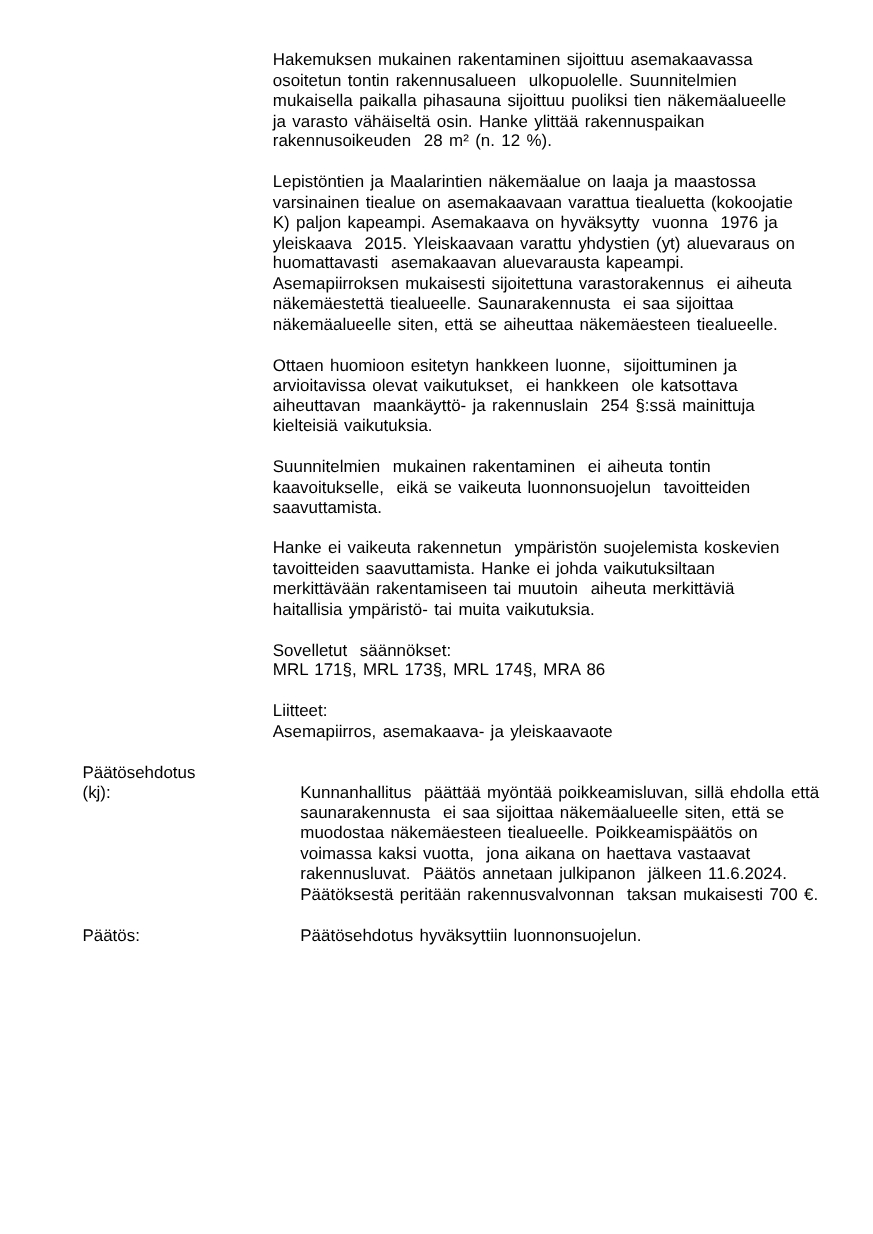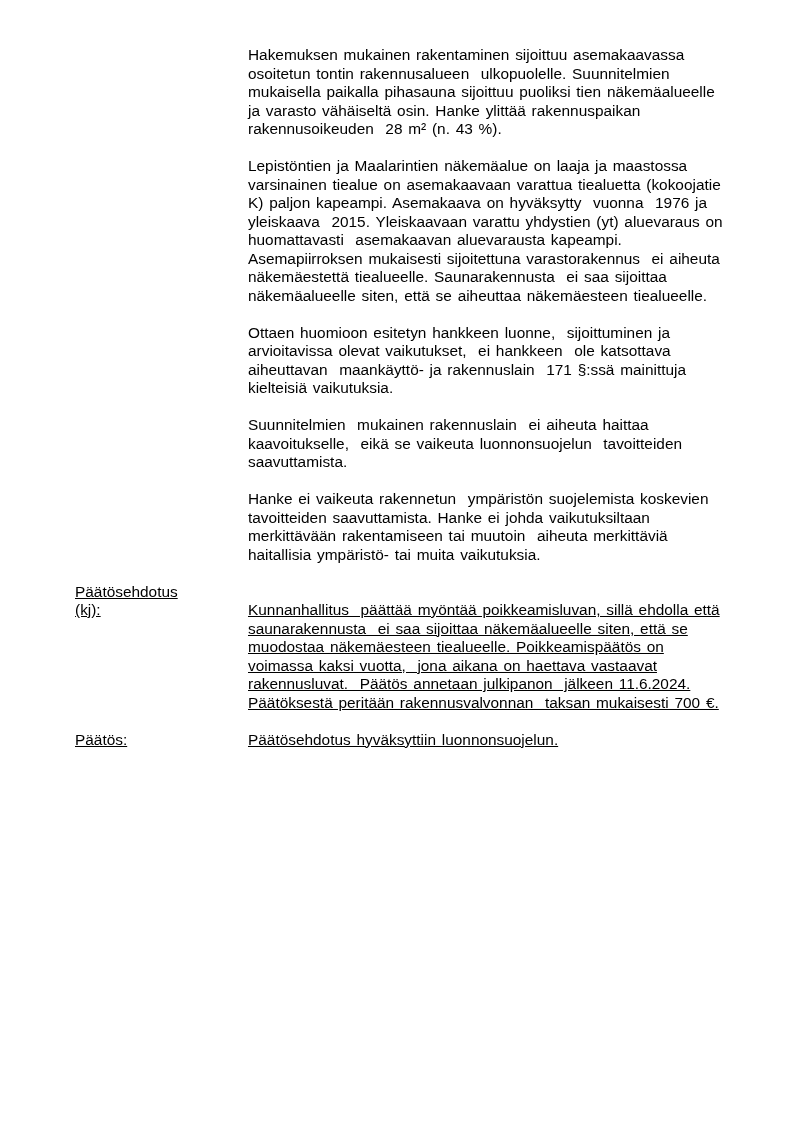--- a/index.html
+++ b/index.html
@@ -26,67 +26,71 @@
     margin-left: 248px;
     margin-right: 40px;
   }
   .para {
     margin: 0 0 18.5px 0;
     white-space: pre-wrap;
   }
   .row {
     display: flex;
     margin: 0 0 18.5px 0;
-    text-decoration: underline;
   }
   .label-col {
     margin-left: 75px;
     width: 173px;
     flex: 0 0 173px;
     white-space: pre-wrap;
   }
   .body-col {
     flex: 1 1 auto;
     margin-right: 40px;
     white-space: pre-wrap;
+    margin-left: 25px;
   }
   .offset-one-line {
     padding-top: 18.5px;
   }
 </style>
 </head>
 <body>
 
 <div class="page">
 
   <div class="main-col">
     <p class="para">Hakemuksen mukainen rakentaminen sijoittuu asemakaavassa
 osoitetun tontin rakennusalueen  ulkopuolelle. Suunnitelmien
 mukaisella paikalla pihasauna sijoittuu puoliksi tien näkemäalueelle
 ja varasto vähäiseltä osin. Hanke ylittää rakennuspaikan
-rakennusoikeuden  28 m² (n. 43 %).</p>
+rakennusoikeuden  28 m² (n. 12 %).</p>
     <p class="para">Lepistöntien ja Maalarintien näkemäalue on laaja ja maastossa
 varsinainen tiealue on asemakaavaan varattua tiealuetta (kokoojatie
 K) paljon kapeampi. Asemakaava on hyväksytty  vuonna  1976 ja
 yleiskaava  2015. Yleiskaavaan varattu yhdystien (yt) aluevaraus on
 huomattavasti  asemakaavan aluevarausta kapeampi.
 Asemapiirroksen mukaisesti sijoitettuna varastorakennus  ei aiheuta
 näkemäestettä tiealueelle. Saunarakennusta  ei saa sijoittaa
 näkemäalueelle siten, että se aiheuttaa näkemäesteen tiealueelle.</p>
     <p class="para">Ottaen huomioon esitetyn hankkeen luonne,  sijoittuminen ja
 arvioitavissa olevat vaikutukset,  ei hankkeen  ole katsottava
-aiheuttavan  maankäyttö- ja rakennuslain  171 §:ssä mainittuja
+aiheuttavan  maankäyttö- ja rakennuslain  254 §:ssä mainittuja
 kielteisiä vaikutuksia.</p>
-    <p class="para">Suunnitelmien  mukainen rakennuslain  ei aiheuta haittaa
+    <p class="para">Suunnitelmien  mukainen rakentaminen  ei aiheuta tontin
 kaavoitukselle,  eikä se vaikeuta luonnonsuojelun  tavoitteiden
 saavuttamista.</p>
     <p class="para">Hanke ei vaikeuta rakennetun  ympäristön suojelemista koskevien
 tavoitteiden saavuttamista. Hanke ei johda vaikutuksiltaan
 merkittävään rakentamiseen tai muutoin  aiheuta merkittäviä
 haitallisia ympäristö- tai muita vaikutuksia.</p>
+    <p class="para">Sovelletut  säännökset:
+MRL 171§, MRL 173§, MRL 174§, MRA 86</p>
+    <p class="para">Liitteet:
+Asemapiirros, asemakaava- ja yleiskaavaote</p>
   </div>
 
   <div class="row">
     <div class="label-col">Päätösehdotus
 (kj):</div>
     <div class="body-col offset-one-line">Kunnanhallitus  päättää myöntää poikkeamisluvan, sillä ehdolla että
 saunarakennusta  ei saa sijoittaa näkemäalueelle siten, että se
 muodostaa näkemäesteen tiealueelle. Poikkeamispäätös on
 voimassa kaksi vuotta,  jona aikana on haettava vastaavat
 rakennusluvat.  Päätös annetaan julkipanon  jälkeen 11.6.2024.

